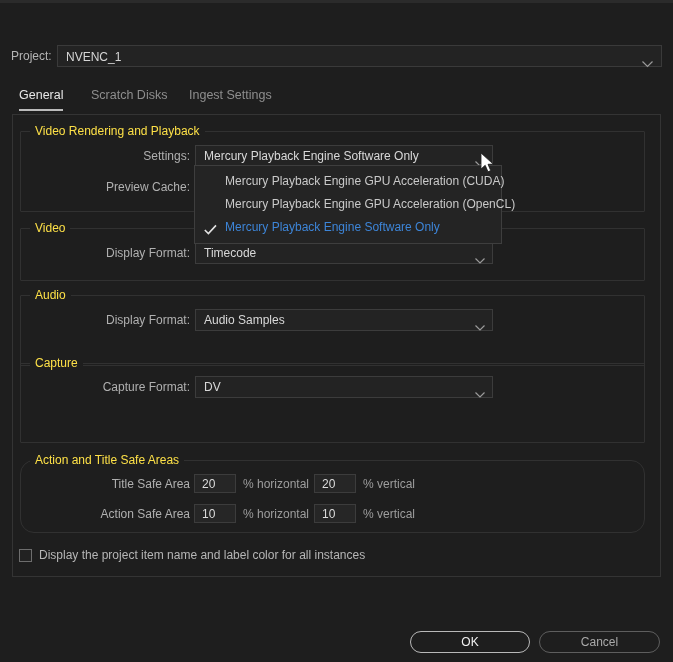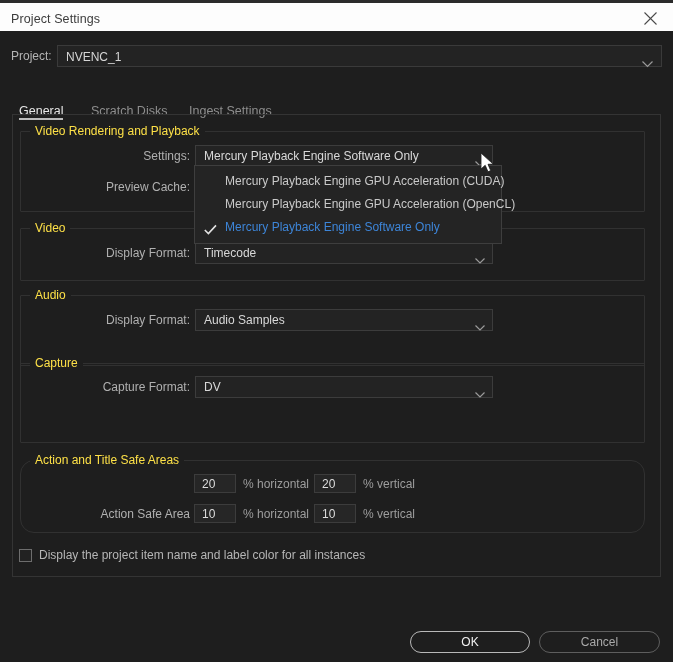--- a/index.html
+++ b/index.html
@@ -53,22 +53,23 @@
     font-size: 12px; color: #d6d6d6;
   }
   .project-combo .chev { position: absolute; right: 8px; top: 8px; }
 
   
   .tabs {
     position: absolute; left: 13px; top: 88px;
     height: 26px;
   }
   .tab {
-    position: absolute; top: 16px;
+    position: absolute; top: 0;
     font-size: 12.5px; color: #8e8e8e;
+    padding-bottom: 7px;
     white-space: nowrap;
   }
   .tab.active { color: #e6e6e6; border-bottom: 2px solid #bbbbbb; }
 
   
   .panel {
     position: absolute; left: 12px; top: 114px;
     width: 649px; height: 463px;
     border: 1px solid #343434;
     border-top: 1px solid #343434;
@@ -177,31 +178,20 @@
   
   .cursor { position: absolute; left: 481px; top: 153px; z-index: 60; }
 </style>
 </head>
 <body>
 
 <div id="root">
 
   <div class="titlebar-topstrip"></div>
 
-  <div class="titlebar">
-    <div class="titlebar-text">Project Settings</div>
-    <div class="close-btn">
-      <span>
-        <svg width="13" height="13" viewBox="0 0 13 13">
-          <line x1="0.5" y1="0.5" x2="12.5" y2="12.5" stroke="#4a4a4a" stroke-width="1.1"></line>
-          <line x1="12.5" y1="0.5" x2="0.5" y2="12.5" stroke="#4a4a4a" stroke-width="1.1"></line>
-        </svg>
-      </span>
-    </div>
-  </div>
 
   <div class="project-label">Project:</div>
   <div class="project-combo">
     <span class="val">NVENC_1</span>
     <span class="chev">
       <svg width="11" height="7" viewBox="0 0 11 7">
           <polyline points="0.5,0.5 5.5,5.5 10.5,0.5" fill="none" stroke="#9a9a9a" stroke-width="1.2"></polyline>
         </svg>
     </span>
   </div>
@@ -264,20 +254,21 @@
       <svg width="10" height="6" viewBox="0 0 10 6">
           <polyline points="0.5,0.5 5,5 9.5,0.5" fill="none" stroke="#9a9a9a" stroke-width="1.2"></polyline>
         </svg>
     </span>
   </div>
 
   <div class="group" style="left:20px; top:460px; width:625px; height:73px;border-radius:14px;">
     <div class="group-title">Action and Title Safe Areas</div>
   </div>
 
+  <div class="flabel" style="left:60px; top:477px; width:130px;">Title Safe Area</div>
   <div class="numbox" style="left:194px; top:474px;">
     <span class="val">20</span>
   </div>
   <div class="unit" style="left:243px; top:477px;">% horizontal</div>
   <div class="numbox" style="left:314px; top:474px;">
     <span class="val">20</span>
   </div>
   <div class="unit" style="left:363px; top:477px;">% vertical</div>
 
   <div class="flabel" style="left:55px; top:507px; width:135px;">Action Safe Area</div>

